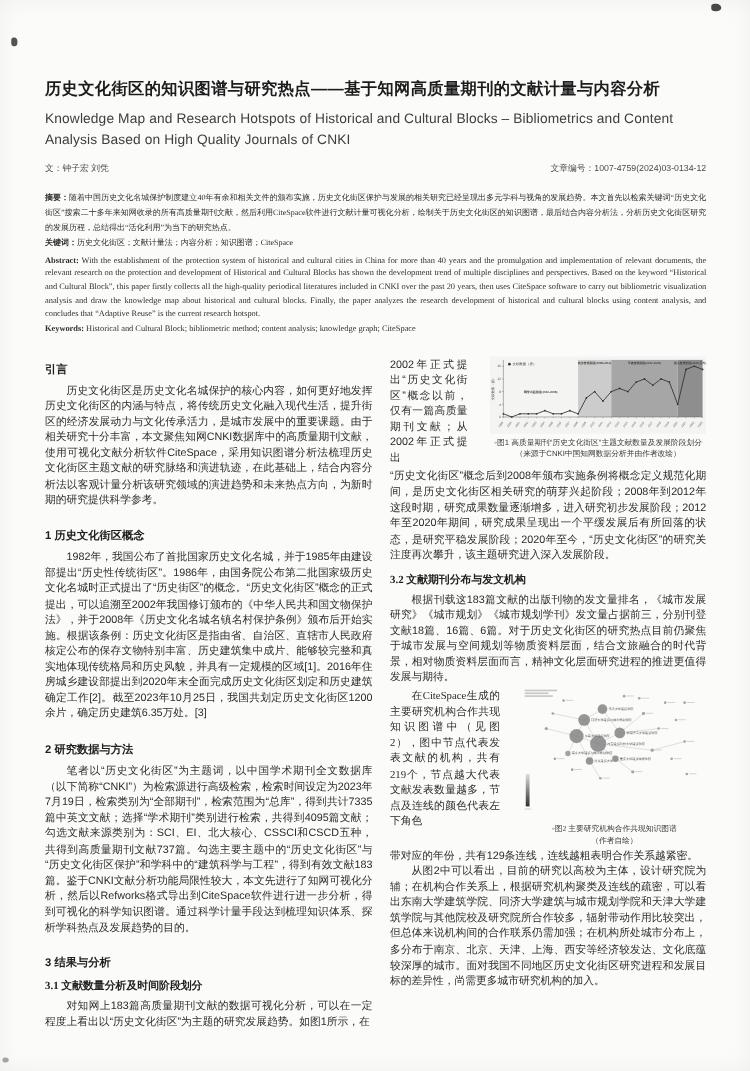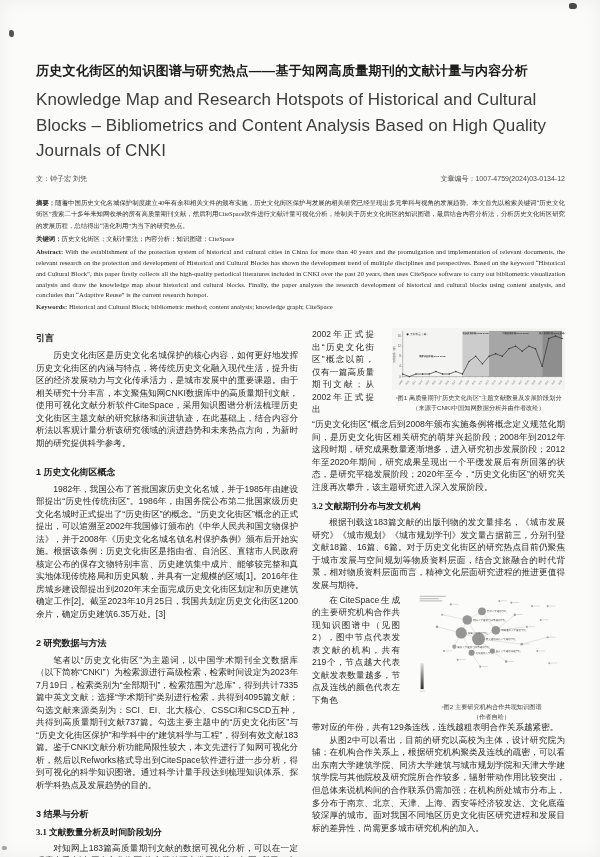--- a/index.html
+++ b/index.html
@@ -8,21 +8,21 @@
     background:#fbfbfa;overflow:hidden;
     font-family:"Liberation Sans","DejaVu Sans",sans-serif;
     box-shadow:inset 0 0 18px rgba(0,0,0,0.05);
   }
   .content{position:absolute;left:36px;top:0;width:529px;}
   .title-zh{
     margin-top:62px;font-size:13px;line-height:1.42;font-weight:700;
     color:#1c1c1c;letter-spacing:.3px;
   }
   .title-en{
-    margin-top:7px;font-size:17px;line-height:1.5;color:#3d3d3d;letter-spacing:.1px;
+    margin-top:7px;font-size:11px;line-height:1.5;color:#3d3d3d;letter-spacing:.1px;
   }
   .byline-row{
     margin-top:10px;display:flex;justify-content:space-between;align-items:baseline;
     font-size:7px;color:#4a4a4a;
   }
   .abstract{
     margin-top:13px;font-family:"Liberation Serif","DejaVu Serif",serif;
     color:#2e2e2e;text-align:justify;
   }
   .abs-zh{font-size:6.4px;line-height:1.8;margin:0 0 1px 0;}
@@ -36,21 +36,21 @@
   .col-left p,.col-right p{
     margin:0;font-size:8.6px;line-height:1.46;text-align:justify;
   }
   .indent{text-indent:2em;}
   h2.sec{font-size:9px;font-weight:700;color:#202020;margin:16px 0 4px 0;}
   h2.sec.first{margin-top:4px;}
   h3.subsec{font-size:8.7px;font-weight:700;color:#202020;margin:6px 0 3px 0;font-family:Liberation Serif, serif;}
   .fig1-row{display:flex;gap:18px;margin-bottom:2px;}
   .fig1-text{width:62px;flex:none;}
   .fig1-box{flex:1;}
-  .fig2-row{display:flex;gap:18px;margin-top:2px;}
+  .fig2-row{display:flex;gap:18px;margin-top:2px;font-family:Liberation Serif, serif;}
   .fig2-text{width:88px;flex:none;}
   .fig2-box{flex:1;}
   .figcap{
     font-size:6.2px;line-height:1.55;color:#3a3a3a;text-align:center;
     margin-top:3px;text-indent:0;
   }
   .chart-mount svg{display:block;width:100%;height:auto;}
   .speck{position:absolute;background:#2a2a2a;border-radius:40% 60% 55% 45%;}
   .speck1{left:9px;top:30px;width:5px;height:7px;opacity:.8;}
   .speck2{left:569px;top:3px;width:8px;height:6px;opacity:.85;}

